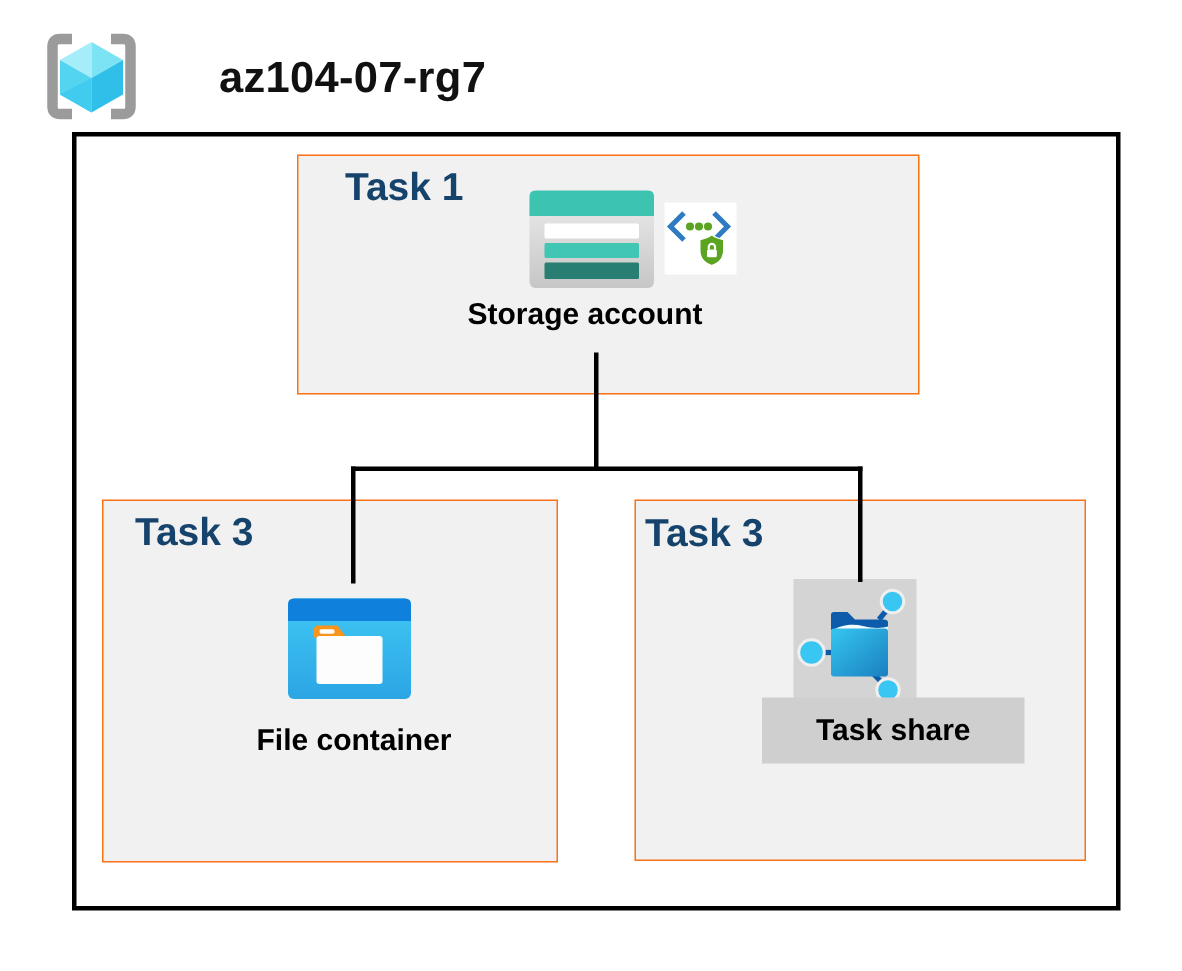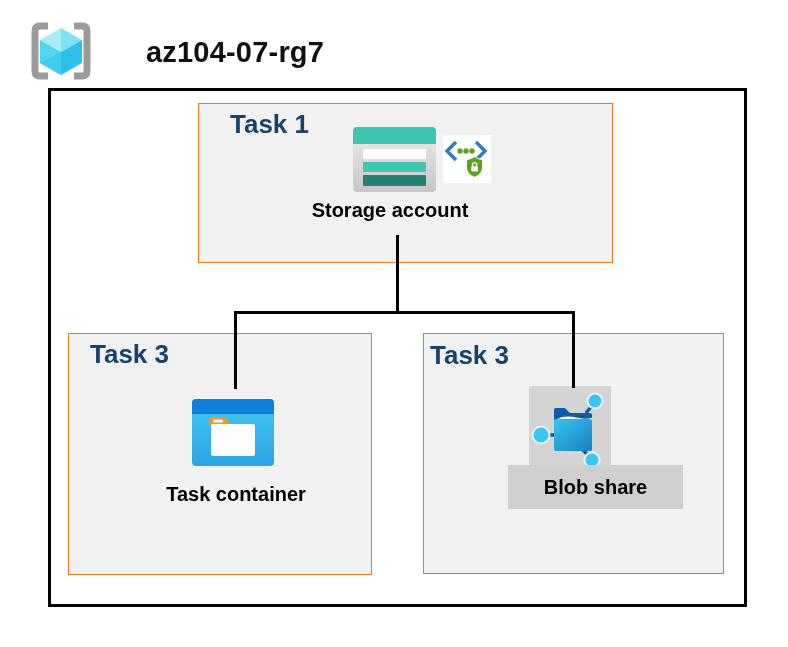--- a/index.html
+++ b/index.html
@@ -85,21 +85,21 @@
             <stop offset="1" stop-color="#2BA5E4"></stop>
         </linearGradient>
       </defs>
       <rect x="0" y="0" width="82" height="67" rx="4" fill="url(#bgrad)"></rect>
       <path d="M0 15 V4 Q0 0 4 0 H78 Q82 0 82 4 V15 Z" fill="#0F81DC"></path>
       <polygon points="17,26 17,20 19,18 33,18 39,26" fill="#F8951D"></polygon>
       <rect x="21" y="20.5" width="10" height="3" rx="1.2" fill="#FFFFFF"></rect>
       <rect x="19" y="25" width="44" height="32" rx="2" fill="#FDFDFD"></rect>
     </svg>
 
-    <div class="item-label" style="left:0;top:149px;width:334px;">Task container</div>
+    <div class="item-label" style="left:0;top:149px;width:334px;">File container</div>
   </div>
 
   <div class="task-box task3">
     <div class="task-label" style="left:6px;top:6px;">Task 3</div>
 
     <div class="fs-icon-bg">
 
       <svg width="82" height="80" viewBox="0 0 82 80">
         <defs>
           <linearGradient id="fgrad" x1="0" y1="0" x2="1" y2="1">
@@ -113,21 +113,21 @@
         <path d="M25 34 V24 q0 -2 2 -2 h9 l5 5 h19 q3 0 3 2 v5 z" fill="#0D5CAB"></path>
         <path d="M25 35 c6 -4.5 14 -5.5 22 -3.5 c6 1.5 12 1.5 16 0.2 v4 h-38 z" fill="#F2FAFE"></path>
         <rect x="25" y="33" width="38" height="32" rx="2" fill="url(#fgrad)"></rect>
         <circle cx="66" cy="15" r="7.5" fill="#39C6F2" stroke="#EFEFEF" stroke-width="2"></circle>
         <circle cx="12" cy="49" r="8.5" fill="#39C6F2" stroke="#EFEFEF" stroke-width="2"></circle>
         <circle cx="63" cy="74" r="7.5" fill="#39C6F2" stroke="#EFEFEF" stroke-width="2"></circle>
       </svg>
     </div>
 
     <div class="fs-label-bg">
-      <div class="item-label">Blob share</div>
+      <div class="item-label">Task share</div>
     </div>
   </div>
 
   <div class="connector v1"></div>
   <div class="connector h1"></div>
   <div class="connector v2"></div>
   <div class="connector v3"></div>
 
 </div>
 

